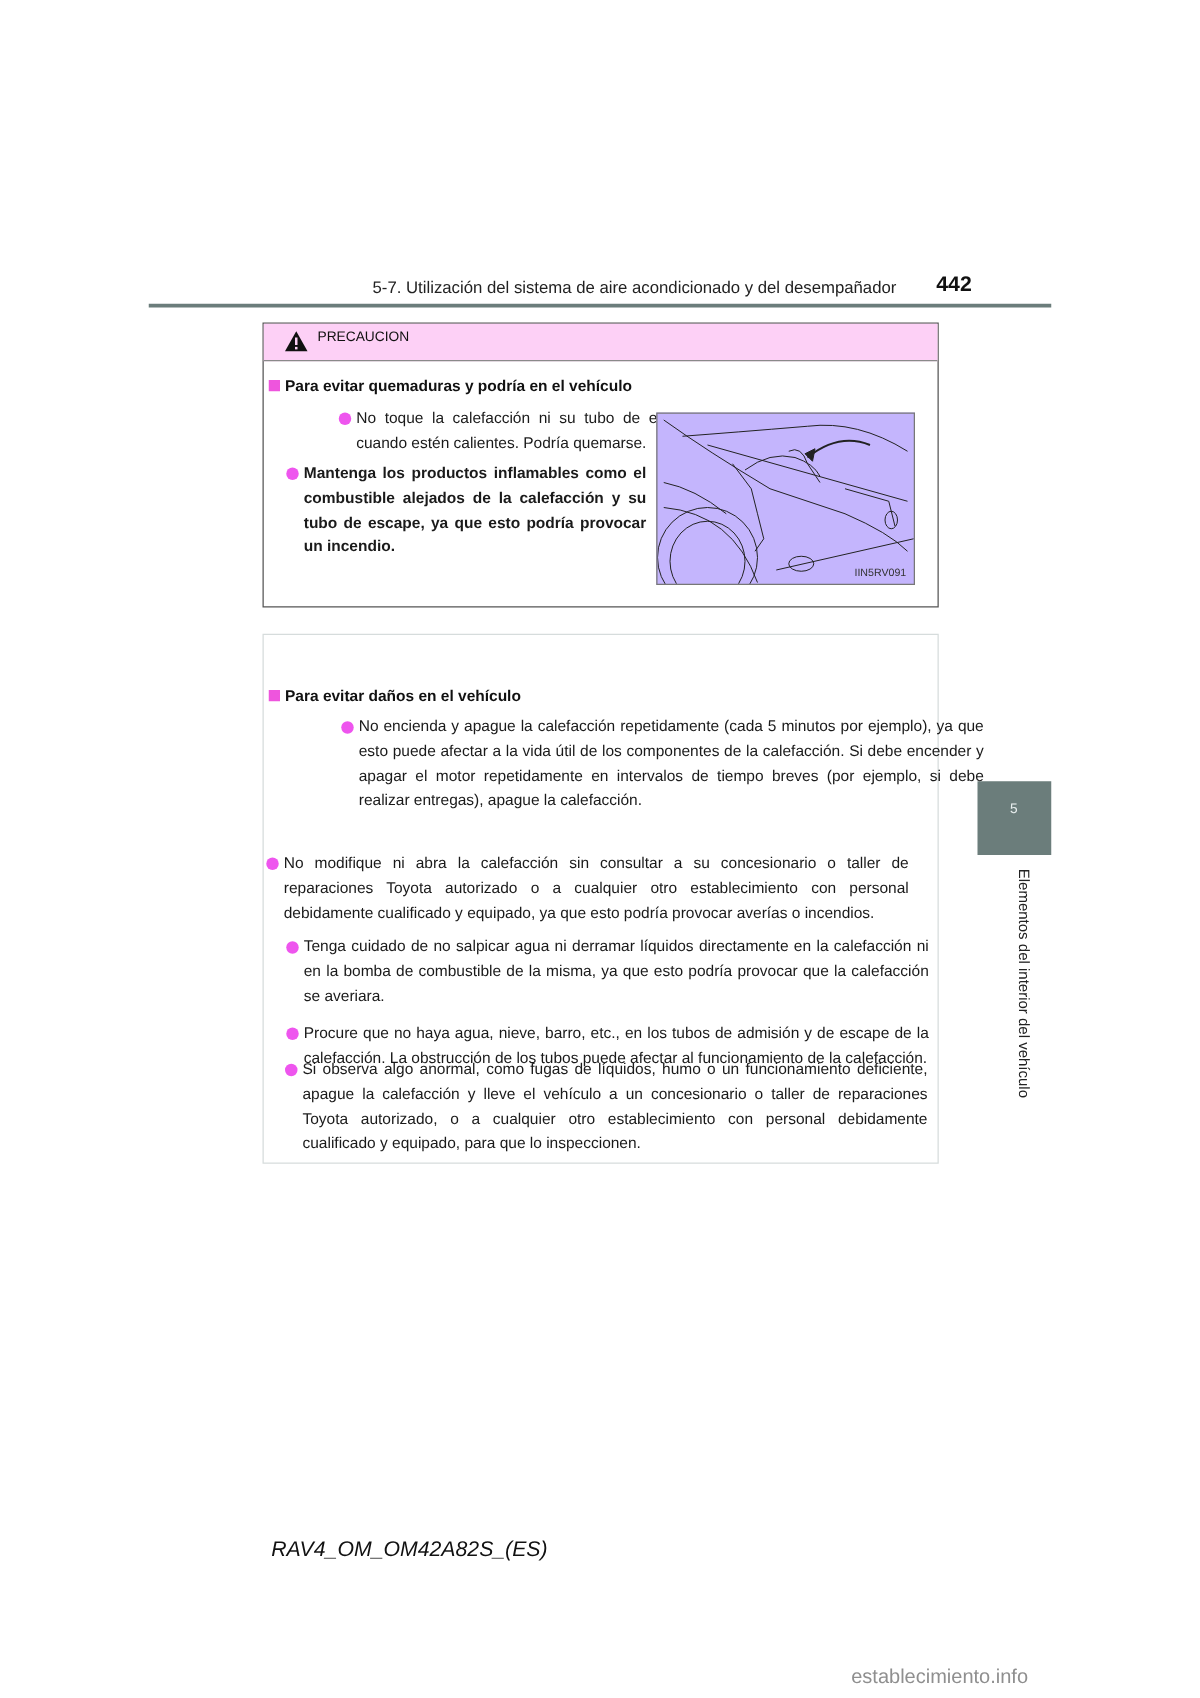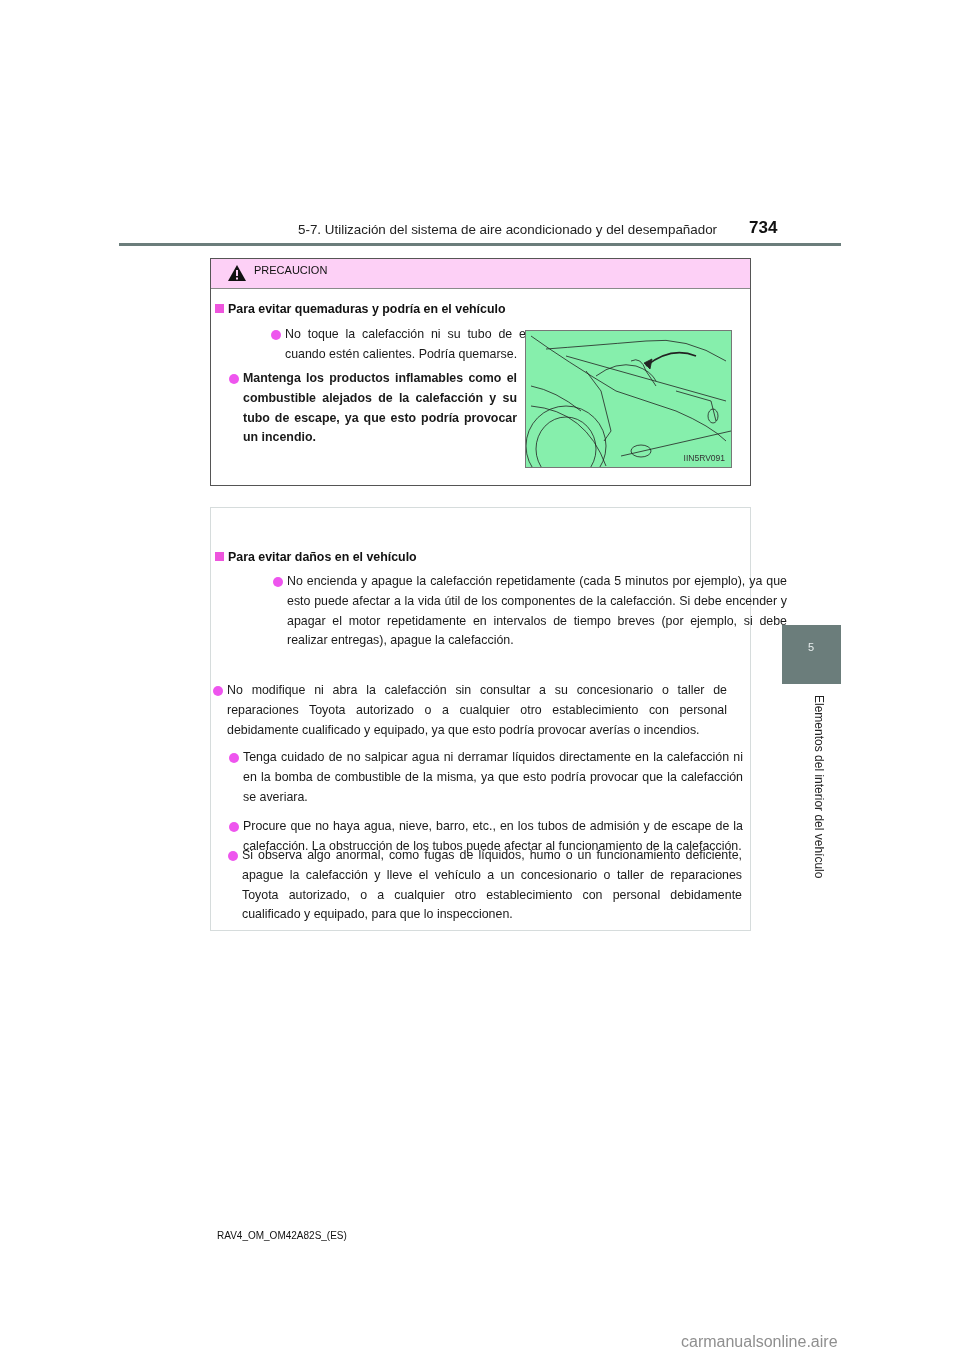--- a/index.html
+++ b/index.html
@@ -17,33 +17,33 @@
   .box { position:absolute; box-sizing:border-box; }
   .prec { left:210px; top:258px; width:541px; height:228px; border:1px solid #555; }
   .prec-head { position:absolute; left:0; top:0; right:0; height:29px; background:#fdd0f6;
                border-bottom:1px solid #8a8a8a; }
   .head-label { position:absolute; left:43px; top:5px; font-size:11px; color:#111; }
   .head-icon { position:absolute; left:16px; top:5px; width:20px; height:18px; }
   .sec-head { position:absolute; font-size:12.4px; font-weight:bold; color:#111; white-space:nowrap; }
   .sq { display:inline-block; width:9px; height:9px; background:#ee55dd; margin-right:4px; vertical-align:-0px; }
   .bullet { position:absolute; font-size:12.4px; line-height:19.8px; color:#1a1a1a; text-align:justify; }
   .bullet .dot { position:absolute; left:-14px; top:5px; width:10px; height:10px; border-radius:50%; background:#ee55ee; }
-  .figure { left:525px; top:330px; width:207px; height:138px; border:1px solid #777; background:#86efac; }
+  .figure { left:525px; top:330px; width:207px; height:138px; border:1px solid #777; background:#c4b5fd; }
   .fig-code { position:absolute; right:6px; bottom:4px; font-size:8.5px; color:#333; }
 
   .aviso { left:210px; top:507px; width:541px; height:424px; border:1px solid #d6dcdc; }
   .aviso-head { position:absolute; left:0; top:0; right:0; height:29px; border-bottom:1px solid #c9d1d1; background:#fff; }
-  .footer { left:217px; top:1230px; font-size:10px; color:#111; }
+  .footer { left:217px; top:1230px; font-size:17px; color:#111;font-style:italic; }
   .watermark { left:681px; top:1333px; font-size:16px; color:#8f8f8f; }
 </style>
 </head>
 <body>
 
 <div class="abs hdr-title">5-7. Utilización del sistema de aire acondicionado y del desempañador</div>
-<div class="abs hdr-page">734</div>
+<div class="abs hdr-page">442</div>
 <div class="abs hdr-rule"></div>
 
 <div class="abs tab"></div>
 <div class="abs tab-num">5</div>
 <div class="abs side-label">
   <span>Elementos del interior del vehículo</span>
 </div>
 
 <div class="box prec">
   <div class="prec-head">
@@ -111,13 +111,13 @@
   </div>
   <div class="bullet" style="left:32px; top:339px; width:500px; top:338px;">
   </div>
 </div>
 <div class="bullet" style="position:absolute; left:242px; top:846px; width:500px;">
   <span class="dot"></span>
   <span>Si observa algo anormal, como fugas de líquidos, humo o un funcionamiento deficiente, apague la calefacción y lleve el vehículo a un concesionario o taller de reparaciones Toyota autorizado, o a cualquier otro establecimiento con personal debidamente cualificado y equipado, para que lo inspeccionen.</span>
 </div>
 
 <div class="abs footer">RAV4_OM_OM42A82S_(ES)</div>
-<div class="abs watermark">carmanualsonline.aire</div>
+<div class="abs watermark">establecimiento.info</div>
 
 </body></html>

